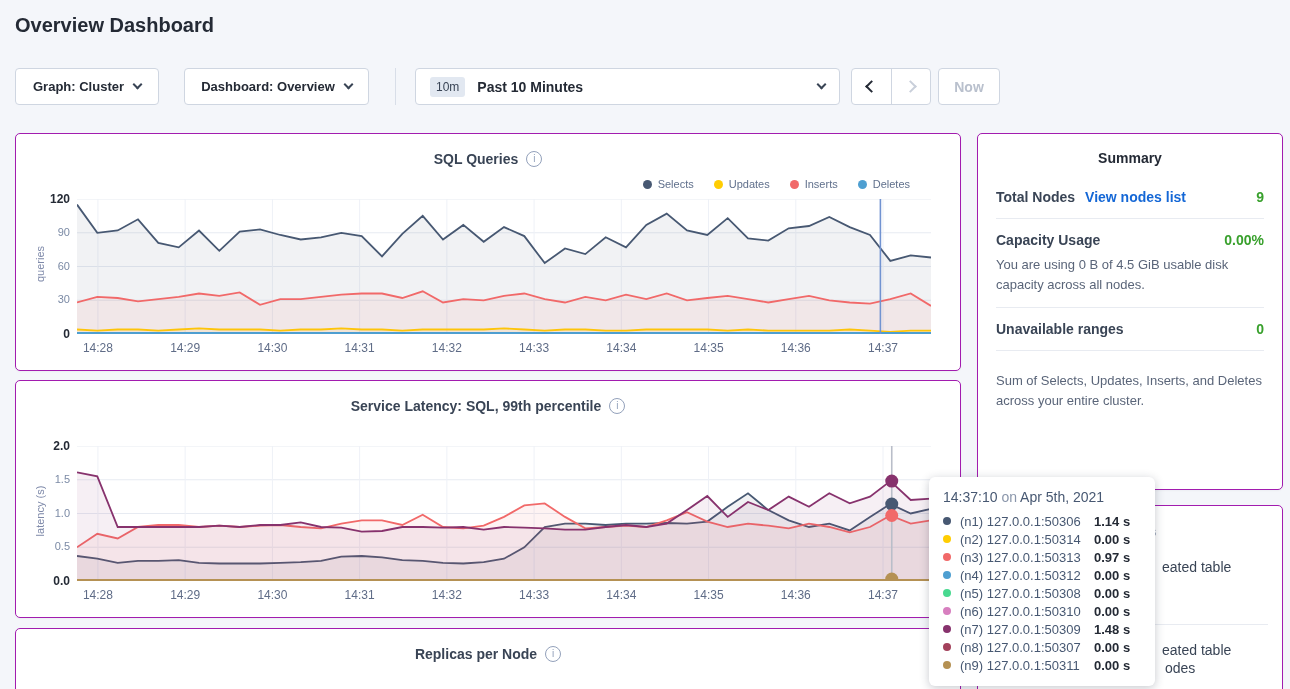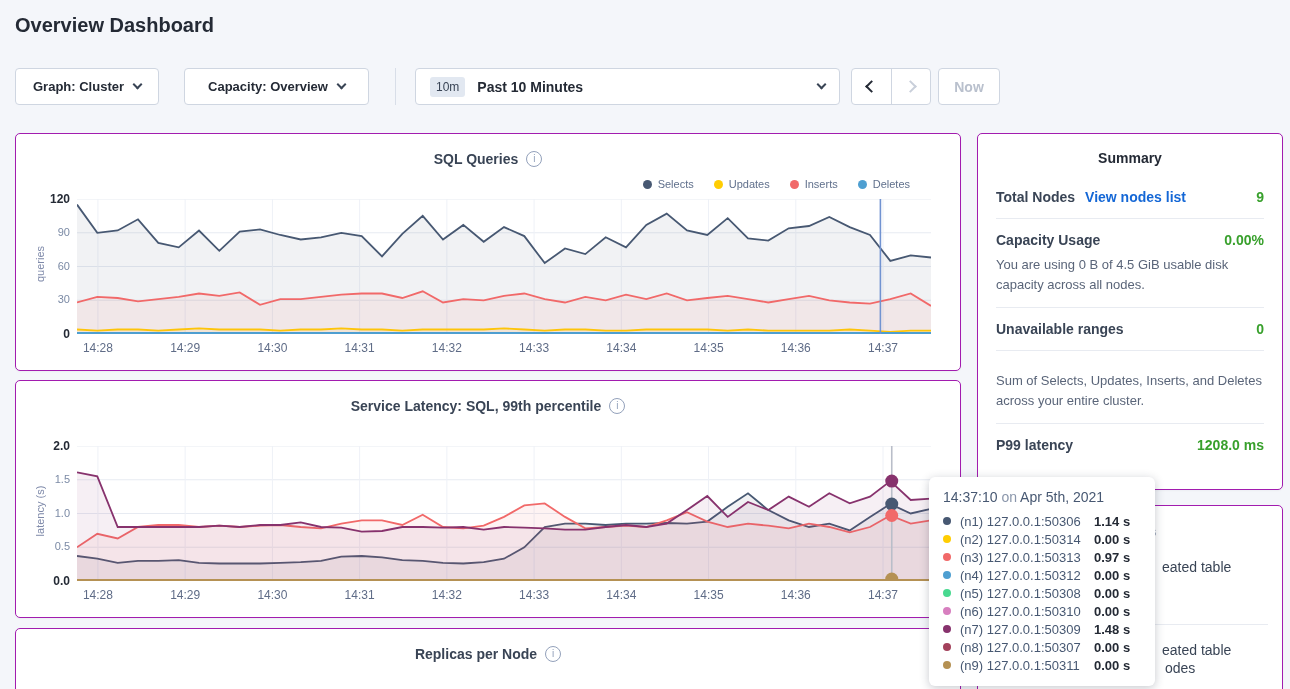--- a/index.html
+++ b/index.html
@@ -84,21 +84,21 @@
 
 <div id="app">
 
   <h1 class="page-title">Overview Dashboard</h1>
 
   <div class="ctl" id="graph-dd">
     <span>Graph: Cluster</span>
     <span class="chev"></span>
   </div>
   <div class="ctl" id="dash-dd">
-    <span>Capacity: Overview</span>
+    <span>Dashboard: Overview</span>
     <span class="chev"></span>
   </div>
   <div class="ctl-divider"></div>
   <div class="ctl" id="time-dd">
     <span class="badge">10m</span>
     <span class="tlabel">Past 10 Minutes</span>
     <span class="chev"></span>
   </div>
   <div class="ctl" id="arrow-group">
     <span class="arrow-btn">
@@ -273,26 +273,20 @@
     </div>
     <div class="stat">
       <div class="stat-head">
         <span>Unavailable ranges</span>
         <span class="stat-value">0</span>
       </div>
     </div>
     <div class="stat">
       <div class="stat-desc">Sum of Selects, Updates, Inserts, and Deletes across your entire cluster.</div>
     </div>
-    <div class="stat">
-      <div class="stat-head">
-        <span>P99 latency</span>
-        <span class="stat-value">1208.0 ms</span>
-      </div>
-    </div>
   </aside>
 
   <aside class="card" id="events-card">
     <span class="ev-head-frag" style="left:167px; top:18px;">ts</span>
     <span class="ev-frag" style="left:178px; top:53px;">eated table</span>
     <div class="ev-divider"></div>
     <span class="ev-frag" style="left:178px; top:136px;">eated table</span>
     <span class="ev-frag" style="left:181px; top:154px;">odes</span>
   </aside>
 

